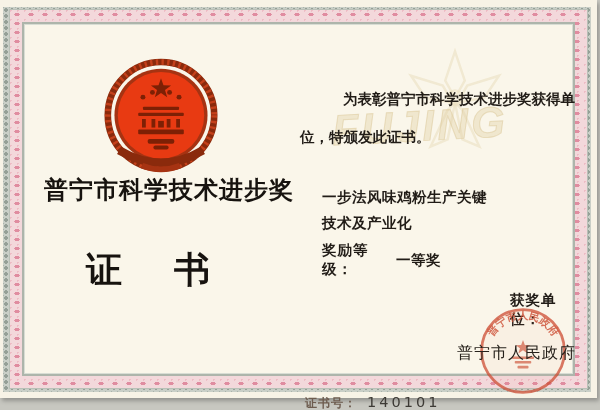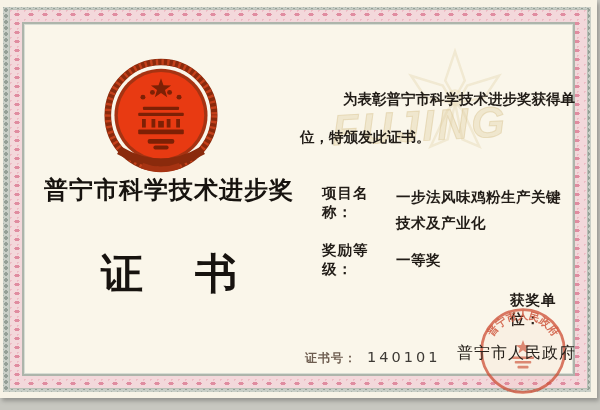--- a/index.html
+++ b/index.html
@@ -55,21 +55,21 @@
   .emblem{position:absolute;left:104px;top:58px;width:114px;height:122px;}
   
   .award-title{
     position:absolute;left:34px;top:174px;width:270px;
     text-align:center;font-size:24px;font-weight:bold;color:#17130f;
     font-family:"Liberation Sans","DejaVu Sans",sans-serif;
     letter-spacing:1px;
   }
   .doc-title{
     position:absolute;left:34px;top:246px;width:270px;
-    text-align:center;font-size:42px;font-weight:bold;color:#17130f;
+    text-align:left;font-size:36px;font-weight:bold;color:#17130f;
     font-family:"Liberation Sans","DejaVu Sans",sans-serif;
     letter-spacing:52px;padding-left:52px;box-sizing:border-box;
     white-space:nowrap;
   }
   
   .intro{
     position:absolute;left:300px;top:80px;width:288px;
     font-size:14.5px;font-weight:bold;color:#211c17;
     line-height:38px;text-indent:43px;
     font-family:"Liberation Sans","DejaVu Sans",sans-serif;
@@ -90,20 +90,21 @@
   .certno{
     position:absolute;left:305px;top:349px;display:flex;align-items:baseline;
   }
   .certno .cnlabel{
     font-size:12px;color:#6d5c4f;font-weight:bold;
     font-family:"Liberation Sans",sans-serif;letter-spacing:1px;
   }
   .certno .cnvalue{
     margin-left:10px;font-size:14.5px;color:#3d3a35;letter-spacing:3px;
     font-family:"DejaVu Sans","Liberation Sans",sans-serif;
+    margin-top:45px;
   }
   .date{
     position:absolute;left:457px;top:343px;
     font-size:16px;color:#26211b;letter-spacing:1px;
     font-family:"Liberation Sans","DejaVu Sans",sans-serif;
     z-index:3;white-space:nowrap;
   }
   .seal{position:absolute;left:477px;top:305px;width:92px;height:92px;z-index:2;opacity:.88;}
 </style>
 </head>
@@ -151,21 +152,20 @@
     <path d="M16 96 Q60 122 104 96" stroke="#8a2a0c" stroke-width="9" fill="none"></path>
     <path d="M40 112 Q60 120 80 112" stroke="#a63312" stroke-width="6" fill="none"></path>
   </svg>
 
   <div class="award-title">普宁市科学技术进步奖</div>
   <div class="doc-title">证书</div>
 
   <p class="intro">为表彰普宁市科学技术进步奖获得单位，特颁发此证书。</p>
 
   <div class="frow frow1">
-    <span class="flabel">项目名称：</span>
     <span class="fvalue">一步法风味鸡粉生产关键技术及产业化</span>
   </div>
   <div class="frow frow2">
     <span class="flabel">奖励等级：</span>
     <span class="fvalue">一等奖</span>
   </div>
   <div class="frow frow3">
     <span class="flabel">获奖单位：</span>
   </div>
 

